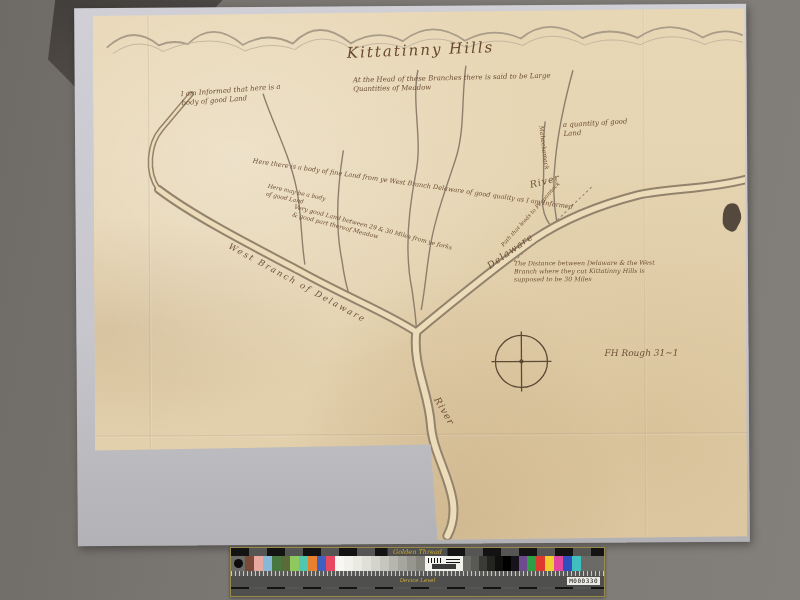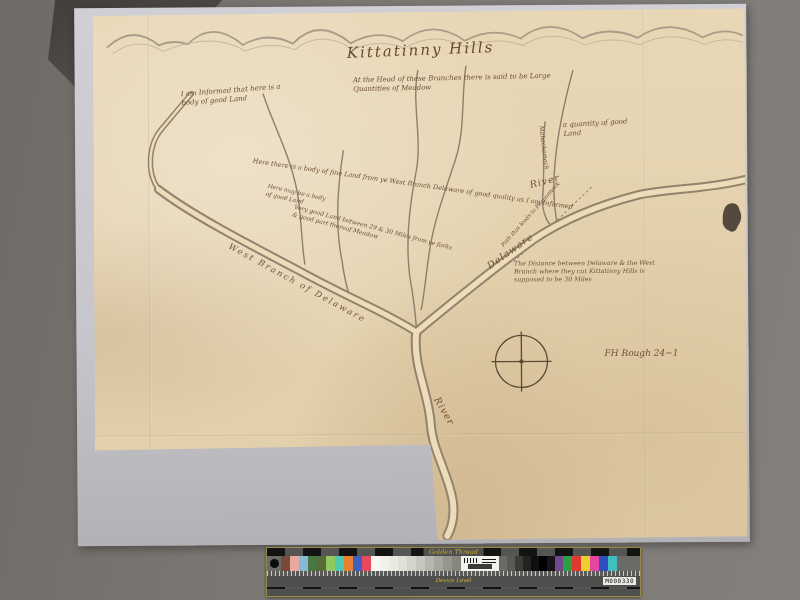--- a/index.html
+++ b/index.html
@@ -55,21 +55,21 @@
         transform:rotate(-35deg);transform-origin:0 100%;}
   .l-ru{left:436px;top:166px;font-size:9.5px;letter-spacing:1px;white-space:nowrap;
         transform:rotate(-14deg);}
   .l-rl{left:347px;top:385px;font-size:9.5px;letter-spacing:1px;white-space:nowrap;
         transform:rotate(60deg);transform-origin:0 0;}
   .l-dl{left:325px;top:437px;font-size:9.5px;letter-spacing:1px;white-space:nowrap;
         transform:rotate(74deg);transform-origin:0 0;}
   
   #calbar{position:absolute;left:230px;top:547px;width:375px;height:50px;
           background:#4f4f4d;border:1px solid #9a8a4a;box-sizing:border-box;
-          box-shadow:0 1px 3px rgba(0,0,0,.4);z-index:3;margin-left:36px;}
+          box-shadow:0 1px 3px rgba(0,0,0,.4);z-index:3;}
   .cb-top{position:relative;height:8px;
           background:repeating-linear-gradient(90deg,#131313 0 18px,#555553 18px 36px);}
   .cb-brand{position:absolute;left:50%;top:0;transform:translateX(-50%);
             background:#4f4f4d;padding:0 6px;color:#c9a83a;font-size:6.5px;
             font-style:italic;font-family:"DejaVu Serif",serif;white-space:nowrap;line-height:8px;}
   .cb-mid{display:flex;height:15px;align-items:stretch;}
   .cb-circle-cell{width:14px;display:flex;align-items:center;justify-content:center;background:#6a6a66;}
   .cb-circle{width:9px;height:9px;border-radius:50%;background:#0c0c0c;}
   .cb-group{display:flex;height:100%;}
   .patch{width:9px;height:100%;}
@@ -147,21 +147,21 @@
     <div class="ann a-title">Kittatinny Hills</div>
     <div class="ann a-head">At the Head of these Branches there is said to be Large Quantities of Meadow</div>
     <div class="ann a-left">I am Informed that here is a body of good Land</div>
     <div class="ann a-qty">a quantity of good Land</div>
     <div class="ann a-fine">Here there is a body of fine Land from ye West Branch Delaware of good quality as I am Informed</div>
     <div class="ann a-may">Here may be a body of good Land</div>
     <div class="ann a-miles">Very good Land between 29 &amp; 30 Miles from ye forks &amp; good part thereof Meadow</div>
     <div class="ann a-path">Path that leads to Pequannock</div>
     <div class="ann a-stream">Mahackamack</div>
     <div class="ann a-dist">The Distance between Delaware &amp; the West Branch where they cut Kittatinny Hills is supposed to be 30 Miles</div>
-    <div class="ann a-sig">FH Rough 24~1</div>
+    <div class="ann a-sig">FH Rough 31~1</div>
 
     <div class="ann l-west">West Branch of Delaware</div>
     <div class="ann l-du">Delaware</div>
     <div class="ann l-ru">River</div>
     <div class="ann l-rl">River</div>
     <div class="ann l-dl">Delaware</div>
   </div>
 
   <div id="calbar">
     <div class="cb-top">

